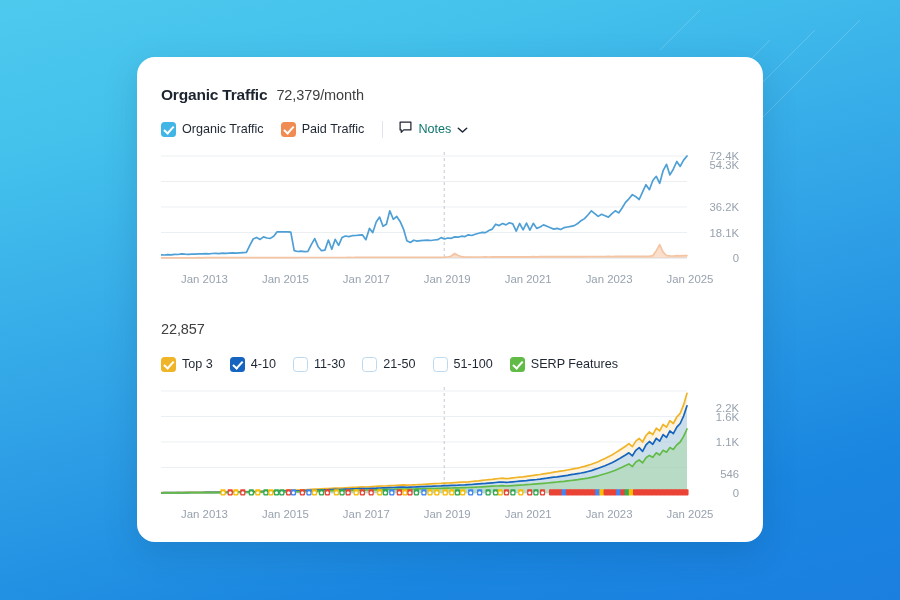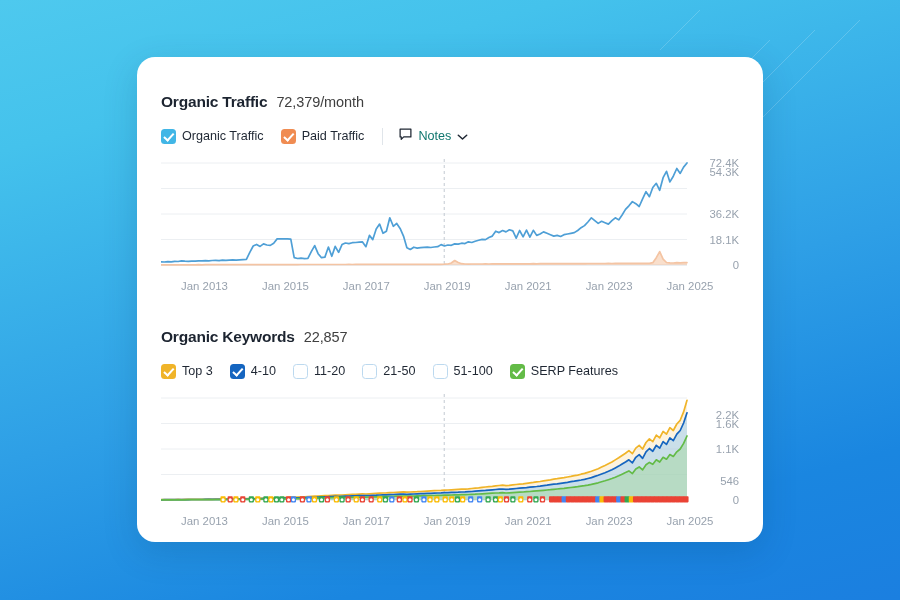--- a/index.html
+++ b/index.html
@@ -138,21 +138,21 @@
   }
   .xlabels span {
     position: absolute;
     top: 0;
     font-size: 11.4px;
     color: #98a2ae;
     transform: translateX(-50%);
     white-space: nowrap;
   }
 
-  #traffic-section { margin-top: 14px; }
+  #traffic-section { margin-top: 7px; }
   #keywords-section { margin-top: 30px; }
 </style>
 </head>
 <body>
 
 <div class="bg-deco">
   <svg width="900" height="600">
     <g stroke="#ffffff" stroke-opacity="0.18" stroke-width="1" fill="none">
       <line x1="770" y1="40" x2="690" y2="120"></line>
       <line x1="815" y1="30" x2="700" y2="145"></line>
@@ -225,36 +225,35 @@
           <span style="left: 364.154px;">Jan 2021</span>
           <span style="left: 445.077px;">Jan 2023</span>
           <span style="left: 526px;">Jan 2025</span>
         </div>
     </div>
   </section>
 
   <section id="keywords-section">
 
     <div class="sec-title">
-      <span class="name">Organic Keywords</span>
       <span class="value">22,857</span>
     </div>
 
     <div class="legend" id="kw-legend">
         <div class="legend-item">
           <span class="cbx checked" style="background: rgb(240, 180, 41);"></span>
           <span class="lbl">Top 3</span>
         </div>
         <div class="legend-item">
           <span class="cbx checked" style="background: rgb(21, 101, 192);"></span>
           <span class="lbl">4-10</span>
         </div>
         <div class="legend-item">
           <span class="cbx"></span>
-          <span class="lbl">11-20</span>
+          <span class="lbl">11-30</span>
         </div>
         <div class="legend-item">
           <span class="cbx"></span>
           <span class="lbl">21-50</span>
         </div>
         <div class="legend-item">
           <span class="cbx"></span>
           <span class="lbl">51-100</span>
         </div>
         <div class="legend-item">

